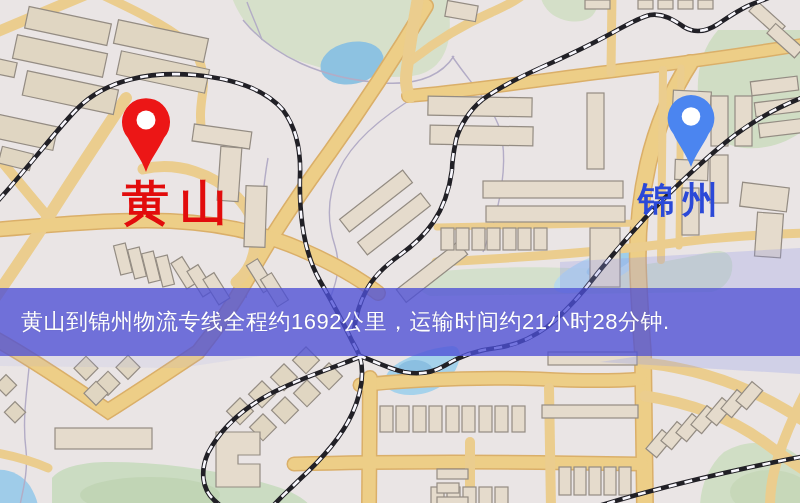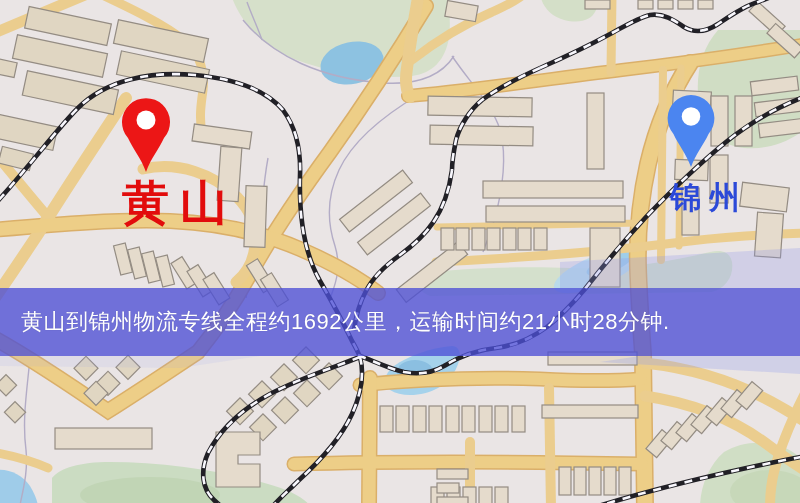--- a/index.html
+++ b/index.html
@@ -21,21 +21,21 @@
     text-align:center;
   }
   .pin{position:absolute;z-index:20;}
   .pin-origin{left:120px;top:96px;}
   .pin-dest{left:665px;top:93px;}
   .city-label{
     position:absolute;z-index:25;font-family:"Liberation Serif",serif;
     font-weight:700;white-space:nowrap;line-height:1;
   }
   .label-origin{left:86px;top:180px;font-size:47px;letter-spacing:11px;color:var(--origin-label,#e20c0c);margin-left:36px;}
-  .label-dest{left:670px;top:182px;font-size:31px;letter-spacing:8px;color:var(--destination-label,#2b49d8);}
+  .label-dest{left:638px;top:182px;font-size:36px;letter-spacing:8px;color:var(--destination-label,#2b49d8);}
   .rail-b{fill:none;stroke:#1b1b1b;stroke-width:4.6;}
   .rail-w{fill:none;stroke:#ffffff;stroke-width:2.6;stroke-dasharray:8 8;}
   .rcase{fill:none;stroke:#e2b35e;stroke-linecap:round;}
   .rfill{fill:none;stroke:#f6d47e;stroke-linecap:round;}
   .rminor{fill:none;stroke:#f3d386;stroke-linecap:round;}
   .contour{fill:none;stroke:#b6b0c6;stroke-width:1.4;}
   .bld{fill:#ebe2ca;stroke:#958e7d;stroke-width:1.2;}
   .bld2{fill:#e6dcc0;stroke:#958e7d;stroke-width:1.2;}
 </style>
 </head>

